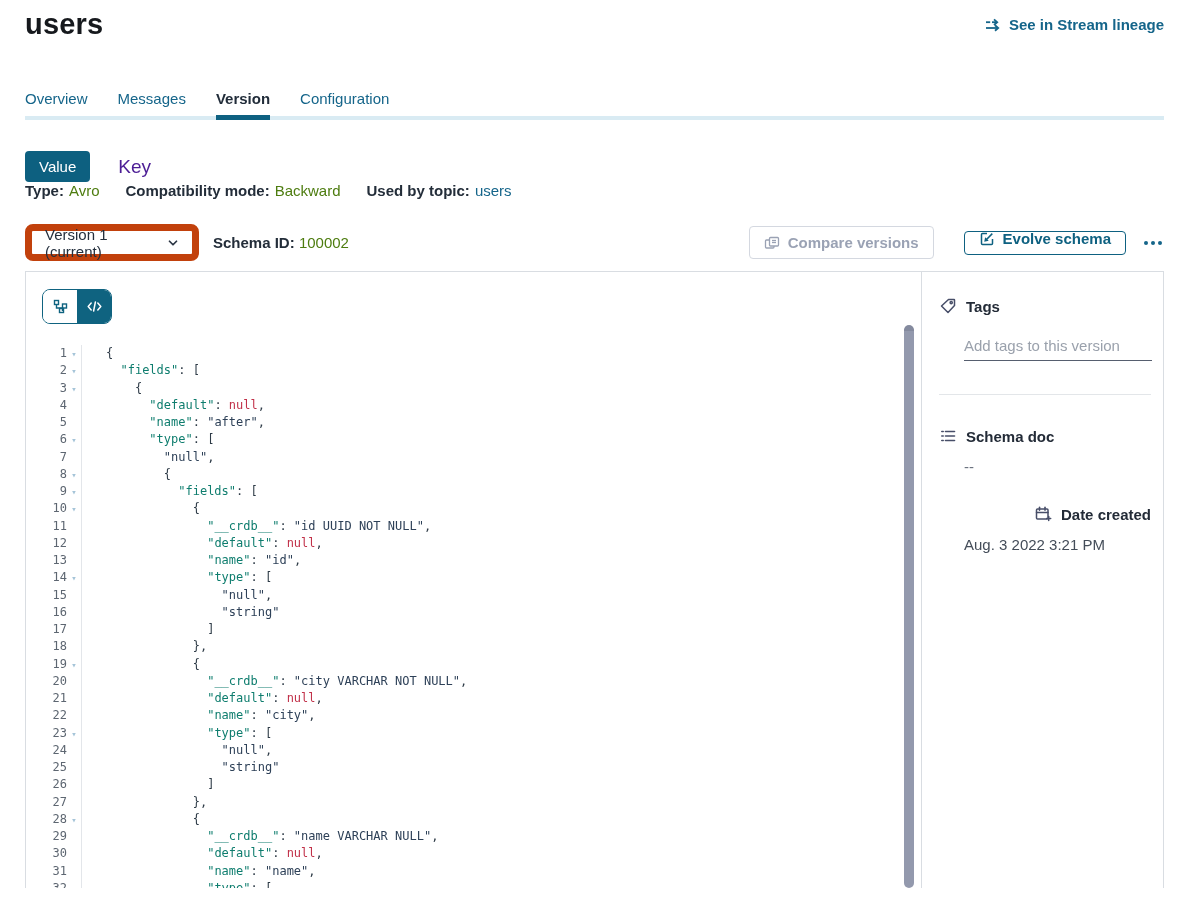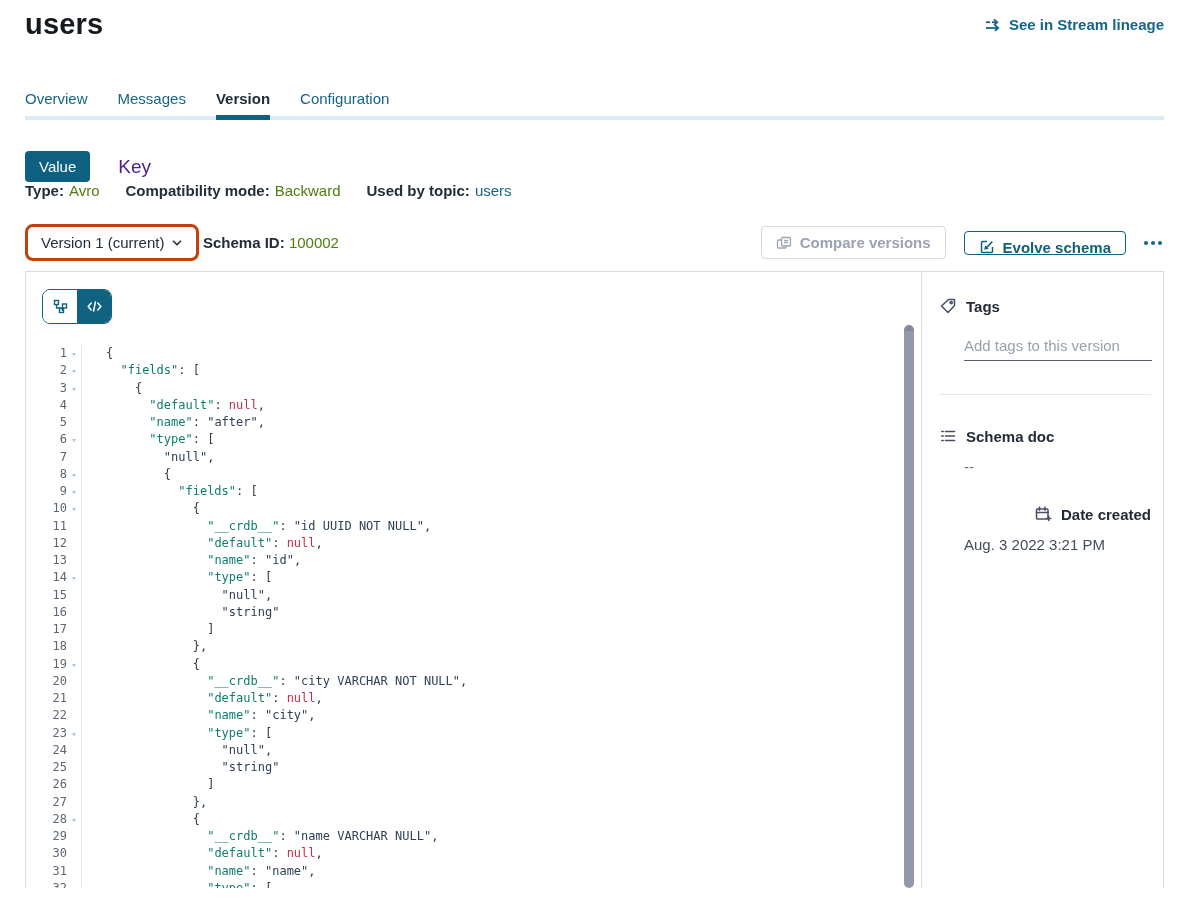--- a/index.html
+++ b/index.html
@@ -31,30 +31,30 @@
   
   .meta-row { display:flex; gap:26px; font-size:15px; }
   .meta-item { display:flex; gap:5px; }
   .meta-label { font-weight:700; color:#232d39; }
   .meta-value { color:#4d7c0f; }
   .meta-link { color:#15658a; cursor:pointer; }
 
   
   .controls-row { display:flex; align-items:center; margin-top:25px; }
   .version-select { display:flex; align-items:center; justify-content:space-between; width:174px;
-    height:37px; border:3px solid #c2410c; border-radius:8px; padding:0 12px 0 13px;
+    height:37px; border:7px solid #c2410c; border-radius:8px; padding:0 12px 0 13px;
     font-size:15px; color:#242f3d; cursor:pointer; background:#fff; }
-  .schema-id { margin-left:4px; font-size:15px; }
+  .schema-id { margin-left:14px; font-size:15px; }
   .right-controls { margin-left:auto; display:flex; align-items:center; }
   .compare-btn { display:flex; align-items:center; gap:8px; border:1px solid #d4d8e0; border-radius:4px;
     background:#fff; color:#9aa2b4; font-size:15px; font-weight:600; padding:7px 14px; height:33px;
     cursor:default; font-family:inherit; }
-  .evolve-btn { display:flex; align-items:flex-start; gap:8px; border:1px solid #0e6181; border-radius:4px;
+  .evolve-btn { display:flex; align-items:flex-end; gap:8px; border:1px solid #0e6181; border-radius:4px;
     background:#fff; color:#0e6181; font-size:15px; font-weight:700; padding:7px 14px; height:24px;
-    margin-left:18px; cursor:pointer; font-family:inherit; }
+    margin-left:30px; cursor:pointer; font-family:inherit; }
   .more-btn { display:flex; gap:3px; margin-left:16px; padding:6px 2px; background:none; border:none; cursor:pointer; }
   .more-btn .dot { width:4px; height:4px; border-radius:50%; background:#15658a; }
 
   
   .panel { display:flex; margin-top:10px; height:617px; border:1px solid #d9dde2; border-bottom:none; }
   .code-panel { flex:1; position:relative; overflow:hidden; }
   .view-toggle { display:inline-flex; margin:17px 0 0 16px; border:1px solid #0f6380; border-radius:8px; overflow:hidden; }
   .view-toggle .seg { width:34px; height:33px; display:flex; align-items:center; justify-content:center;
     background:#fff; border:none; cursor:pointer; }
   .view-toggle .seg.active { background:#0f6380; }

